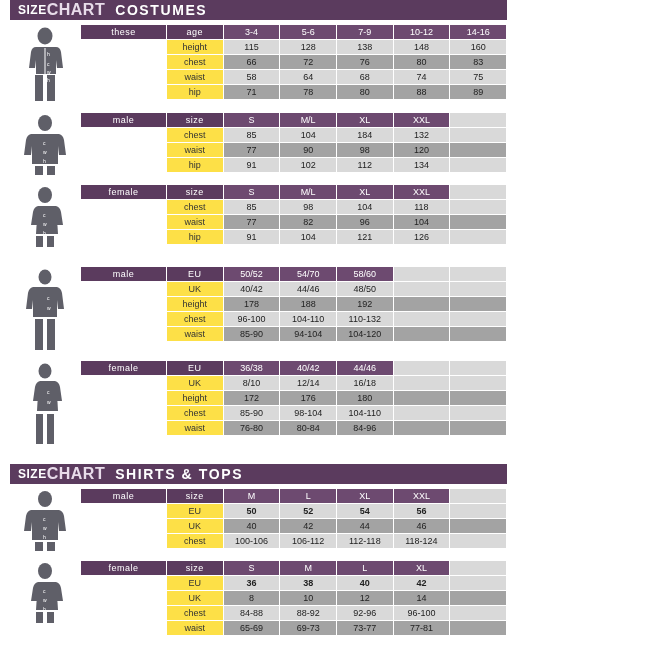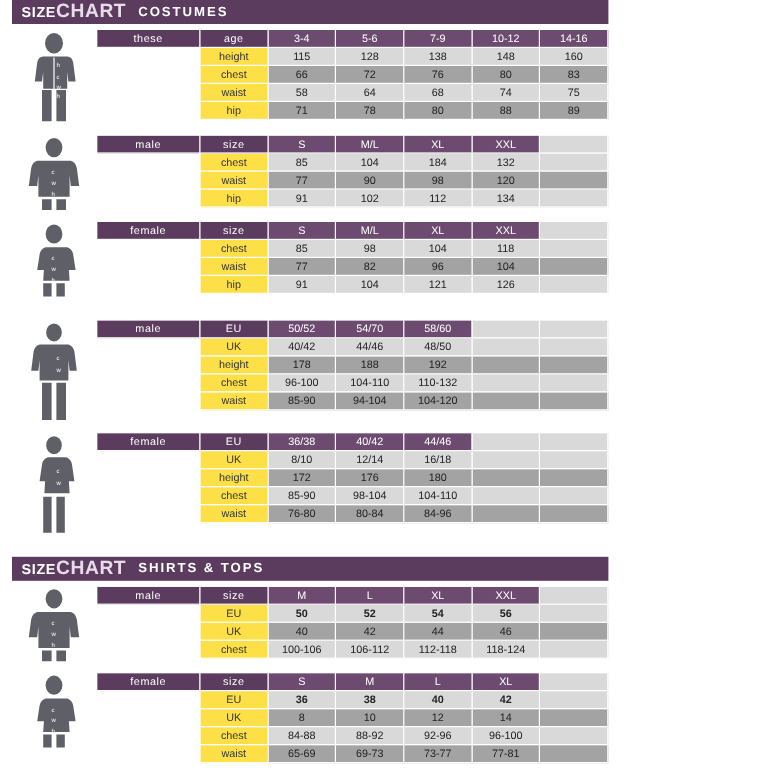--- a/index.html
+++ b/index.html
@@ -17,21 +17,21 @@
     display:flex;align-items:center;
     background:#5b3b5e;
     color:#ffffff;
     height:20px;
     padding:0 8px;
     margin:0 0 4px 0;
   }
   .sizechart-bar .sc-size{font-weight:bold;font-size:12px;letter-spacing:.5px;}
   .sizechart-bar .sc-chart{font-weight:bold;font-size:16px;letter-spacing:.5px;color:#e8dcea;}
   .sizechart-bar .sc-sub{
-    margin-left:10px;font-size:11px;letter-spacing:1.6px;color:#ffffff;font-weight:bold;
+    margin-left:10px;font-size:14px;letter-spacing:1.6px;color:#ffffff;font-weight:bold;
   }
 
   
   .block{display:flex;margin-bottom:2px;}
   .figcol{width:70px;flex:0 0 70px;display:flex;align-items:flex-start;justify-content:center;padding-top:2px;}
   .tabcol{flex:1 1 auto;}
 
   table.sz{border-collapse:collapse;width:100%;table-layout:fixed;}
   table.sz td,table.sz th{
     height:14px;font-size:9px;text-align:center;

